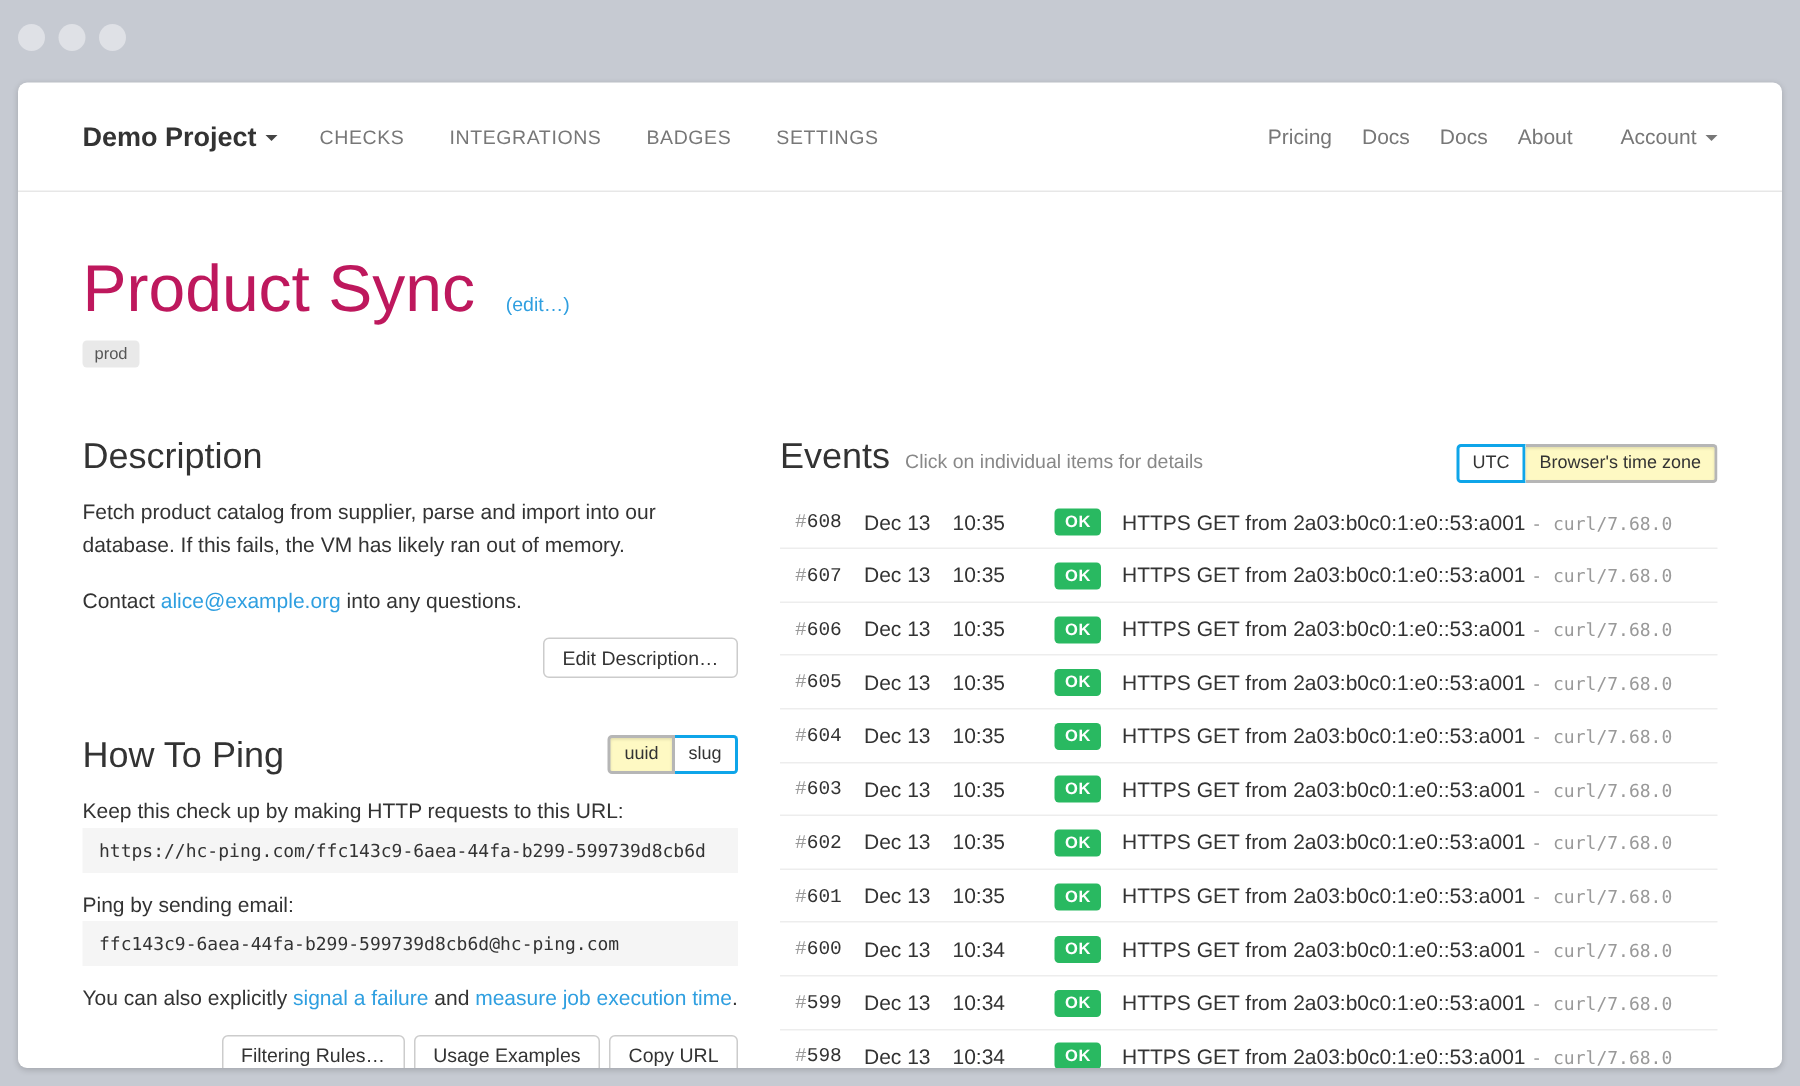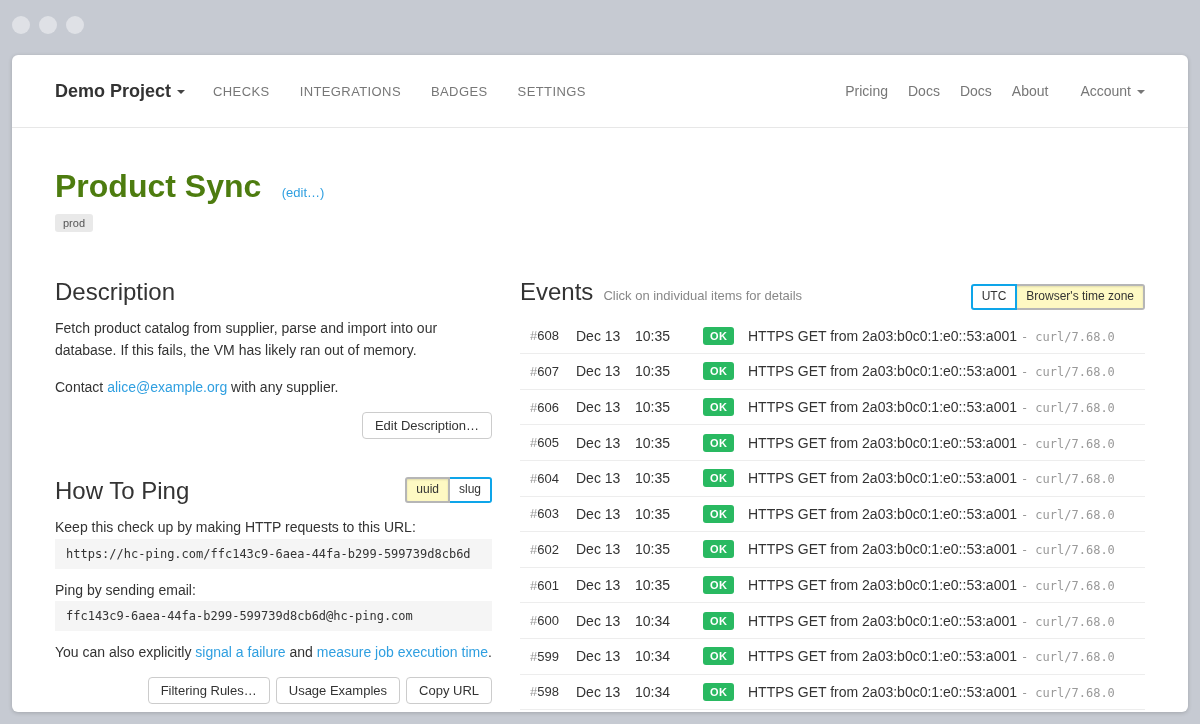--- a/index.html
+++ b/index.html
@@ -33,21 +33,21 @@
     border-top:4px solid #444;
   }
   .caret.gray { border-top-color:#777; }
   .nav-links { display:flex; gap:30px; margin-left:28px; }
   .nav-links a { font-size:13px; color:#777; text-decoration:none; letter-spacing:.4px; cursor:pointer; }
   .nav-right { margin-left:auto; display:flex; gap:32px; align-items:center; }
   .nav-right a { font-size:14px; color:#777; text-decoration:none; cursor:pointer; white-space:nowrap; }
 
   
   .main { padding:40px 43px 0; }
-  .title-row h1 { display:inline; font-size:32px; font-weight:700; color:#4d7c0f; }
+  .title-row h1 { display:inline; font-size:44px; font-weight:400; color:#be185d; }
   .edit-link { font-size:13px; color:#2f9fe0; margin-left:16px; text-decoration:none; cursor:pointer; }
   .tag-row { margin-top:8px; }
   .tag { display:inline-block; background:#e9e9e9; color:#555; font-size:11px; padding:3px 8px; border-radius:3px; }
 
   .columns { display:flex; margin-top:46px; }
   .left-col { width:437px; flex:none; }
   .right-col { flex:1; margin-left:28px; min-width:0; }
 
   h2 { font-size:24px; font-weight:400; color:#333; }
 
@@ -81,21 +81,21 @@
   
   .events-header { display:flex; align-items:baseline; }
   .events-header h2 { flex:none; }
   .events-sub { font-size:13px; color:#888; margin-left:10px; flex:1; }
   .events-table { margin-top:9px; }
   .event-row {
     display:flex; align-items:center; height:35.6px;
     border-bottom:1px solid #ededed; font-size:14px; color:#333;
     padding-left:10px; cursor:pointer;
   }
-  .ev-num { width:46px; flex:none; font-family:Liberation Sans, sans-serif; font-size:13px; color:#333; }
+  .ev-num { width:46px; flex:none; font-family:Liberation Mono, monospace; font-size:13px; color:#333; }
   .ev-num .hash { color:#999; }
   .ev-date { width:59px; flex:none; }
   .ev-time { width:68px; flex:none; }
   .ev-badge-col { width:45px; flex:none; }
   .badge-ok {
     display:inline-block; background:#29b961; color:#fff; font-size:11px; font-weight:bold;
     padding:3px 7px; border-radius:3px; letter-spacing:.4px;
   }
   .ev-detail { flex:1; white-space:nowrap; overflow:hidden; }
   .ev-agent { font-family:"DejaVu Sans Mono", monospace; font-size:12px; color:#999; }
@@ -139,21 +139,21 @@
     </div>
     <div class="tag-row">
       <span class="tag">prod</span>
     </div>
 
     <div class="columns">
 
       <div class="left-col">
         <h2>Description</h2>
         <p class="para">Fetch product catalog from supplier, parse and import into our database. If this fails, the VM has likely ran out of memory.</p>
-        <p class="para mt16"><span>Contact </span><a class="inline-link">alice@example.org</a><span> with any supplier.</span></p>
+        <p class="para mt16"><span>Contact </span><a class="inline-link">alice@example.org</a><span> into any questions.</span></p>
         <div class="btn-row">
           <button class="btn">Edit Description…</button>
         </div>
 
         <div class="section-header">
           <h2>How To Ping</h2>
           <span class="btn-group">
             <button class="btn-sm active">uuid</button>
             <button class="btn-sm">slug</button>
           </span>

